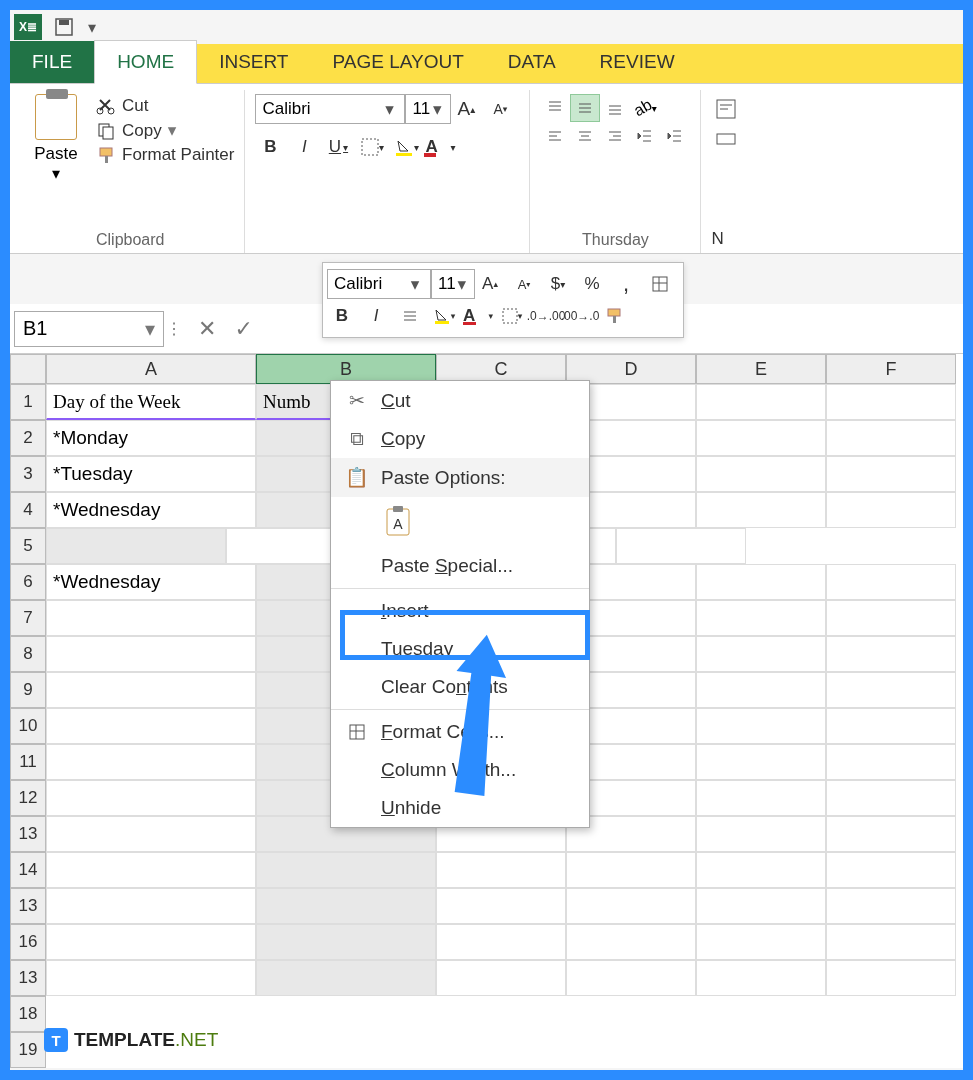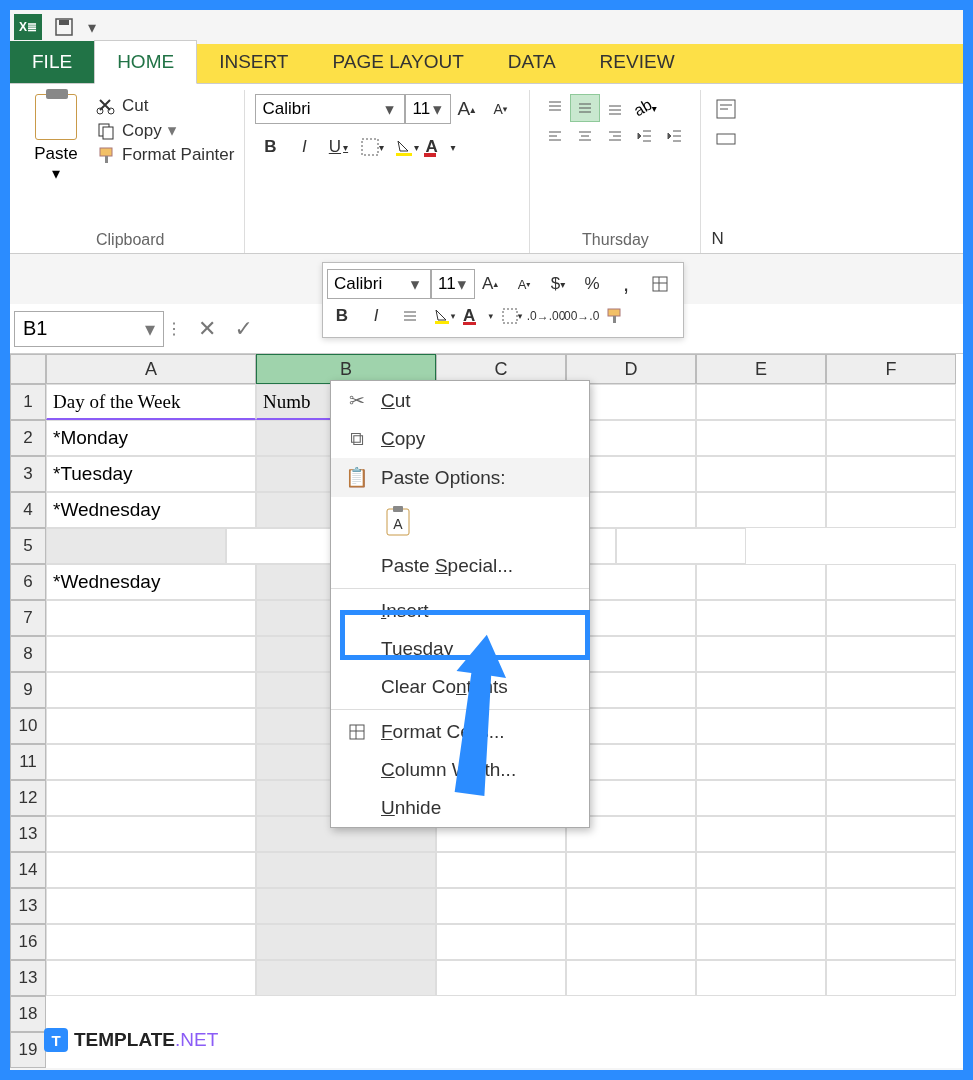--- a/index.html
+++ b/index.html
@@ -75,21 +75,21 @@
 .underline-first::first-letter { text-decoration:underline; }
 .u { text-decoration:underline; }
 
 
 .highlight-box { position:absolute; left:330px; top:600px; width:250px; height:50px; border:5px solid #2b8cff; pointer-events:none; z-index:20; }
 .arrow { position:absolute; left:420px; top:624px; z-index:21; pointer-events:none; }
 
 
 .watermark { position:absolute; left:34px; bottom:18px; display:flex; align-items:center; font-size:19px; color:#222; font-weight:600; }
 .watermark .logo { width:24px; height:24px; background:#2b8cff; border-radius:4px; color:#fff; display:flex; align-items:center; justify-content:center; margin-right:6px; font-size:15px; }
-.watermark .net { font-weight:400; color:#8b5cf6; }
+.watermark .net { font-weight:400; color:#4d7c0f; }
 
 svg { display:block; }
 </style>
 </head>
 <body>
 
 <div class="app">
 
   <div class="titlebar">
     <div class="excel-icon">X≣</div>

